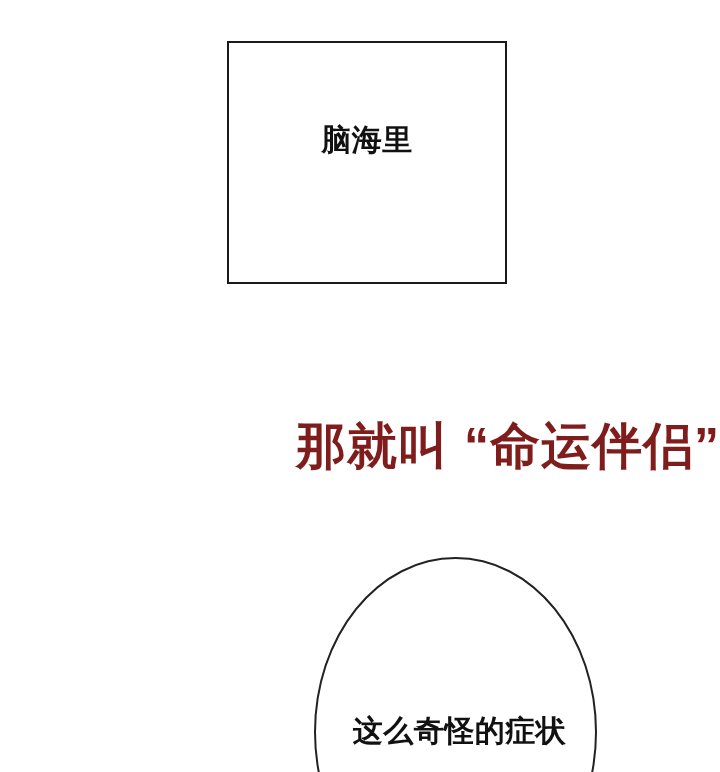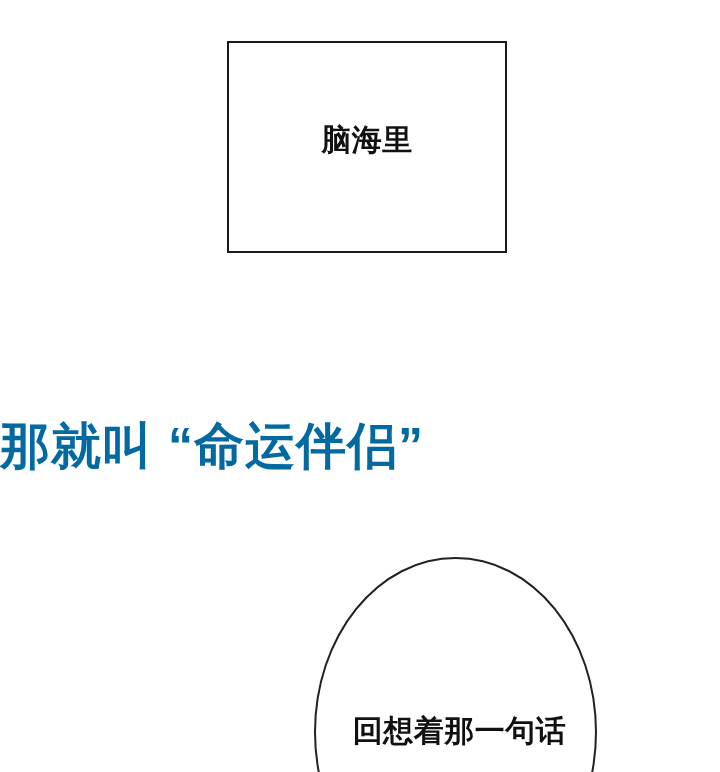--- a/index.html
+++ b/index.html
@@ -15,21 +15,21 @@
     font-family: "Liberation Sans", "DejaVu Sans", sans-serif;
     color: #151515;
   }
 
   
   .narration-box {
     position: absolute;
     left: 227px;
     top: 41px;
     width: 280px;
-    height: 212px;
+    height: 243px;
     box-sizing: border-box;
     border: 2px solid #1a1a1a;
     background: #ffffff;
   }
   .narration-text {
     position: absolute;
     top: 78px;
     left: 0;
     right: 0;
     text-align: center;
@@ -40,26 +40,26 @@
     color: #111111;
     white-space: nowrap;
   }
 
   
   .headline {
     position: absolute;
     top: 416px;
     left: 0;
     width: 720px;
-    text-align: left;
+    text-align: right;
     font-size: 50px;
     font-weight: 800;
     line-height: 60px;
     letter-spacing: 1px;
-    color: #0369a1;
+    color: #7f1d1d;
     white-space: nowrap;
   }
 
   
   .speech-bubble {
     position: absolute;
     left: 314px;
     top: 557px;
     width: 283px;
     height: 350px;
@@ -90,16 +90,16 @@
 
   <div class="narration-box">
     <div class="narration-text">
       <div>脑海里</div>
     </div>
   </div>
 
   <div class="headline">那就叫 “命运伴侣”</div>
 
   <div class="speech-bubble">
-    <div class="speech-bubble-text">回想着那一句话</div>
+    <div class="speech-bubble-text">这么奇怪的症状</div>
   </div>
 
 </div>
 
 </body></html>

